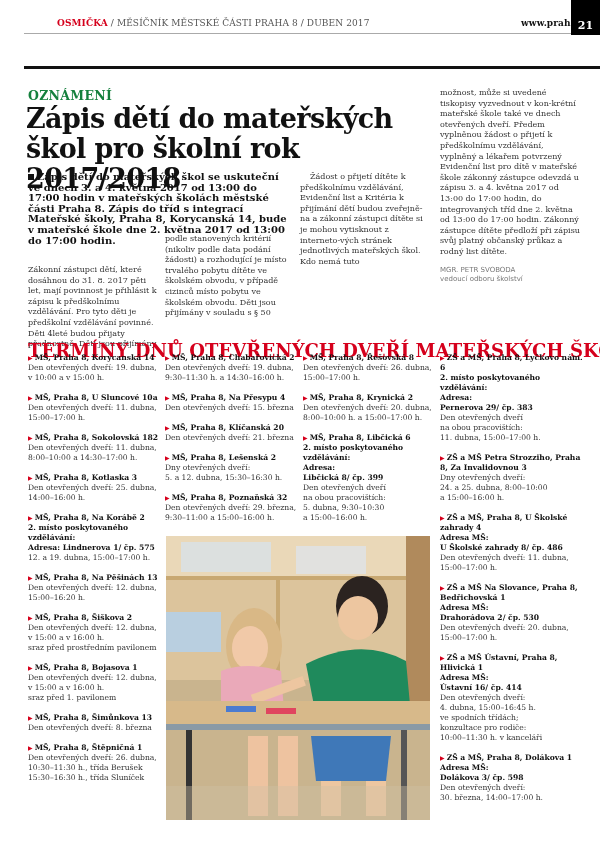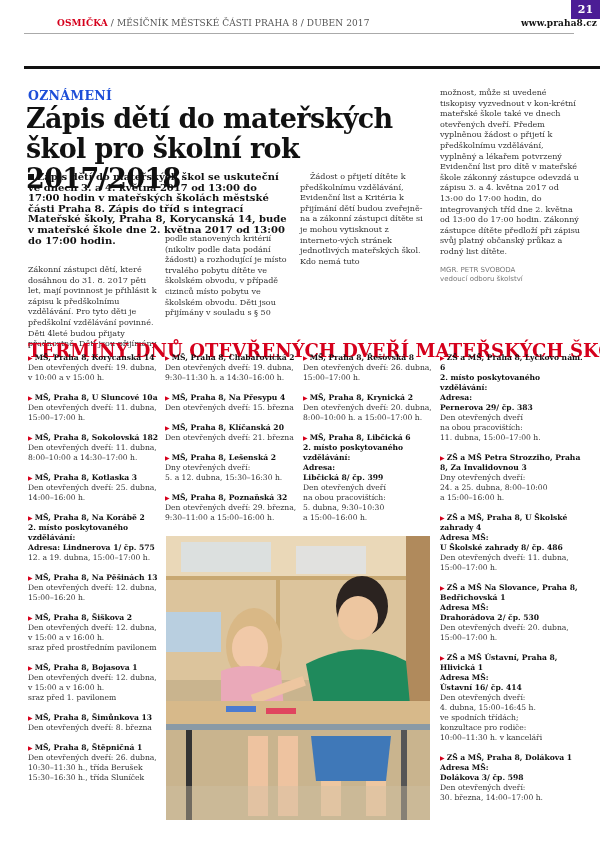--- a/index.html
+++ b/index.html
@@ -3,24 +3,24 @@
 <meta charset="utf-8">
 <style>
   * { box-sizing: border-box; margin: 0; padding: 0; }
   html, body { width: 600px; height: 849px; background: #ffffff; overflow: hidden; }
   body { position: relative; font-family: "DejaVu Serif", serif; color: #222; }
 
   .hdr { position: absolute; left: 24px; top: 18px; width: 540px; height: 16px; font-size: 9px; color: #555; font-family: "DejaVu Serif", serif; letter-spacing: 0.1px; margin-left: 33px; }
   .hdr .brand { color: #d5001c; font-weight: bold; }
   .hdr .url { position: absolute; right: 0; top: 0; font-weight: bold; color: #111; }
   .hdr-line { position: absolute; left: 24px; top: 33px; width: 550px; height: 1px; background: #aaa; }
-  .pagenum { position: absolute; left: 571px; top: 0; width: 29px; height: 19px; background: #4c1d95; color: #fff; font-weight: bold; font-size: 11px; display: flex; align-items: flex-end; justify-content: center; padding-bottom: 3px; }
+  .pagenum { position: absolute; left: 571px; top: 0; width: 29px; height: 35px; background: #000000; color: #fff; font-weight: bold; font-size: 11px; display: flex; align-items: flex-end; justify-content: center; padding-bottom: 3px; }
   .thick-rule { position: absolute; left: 24px; top: 66px; width: 576px; height: 3px; background: #111; }
 
-  .kicker { position: absolute; left: 28px; top: 88px; font-size: 12.5px; font-weight: bold; color: #1d4ed8; letter-spacing: 0.3px; }
+  .kicker { position: absolute; left: 28px; top: 88px; font-size: 12.5px; font-weight: bold; color: #15803d; letter-spacing: 0.3px; }
   .headline { position: absolute; left: 26px; top: 104px; width: 420px; font-size: 27px; line-height: 30px; font-weight: bold; color: #111; letter-spacing: -0.6px; }
 
   .lead { position: absolute; left: 28px; top: 172px; width: 260px; font-size: 10px; line-height: 10.6px; font-weight: bold; color: #111; }
   .lead .sq { display: inline-block; width: 6px; height: 6px; background: #111; margin-right: 3px; }
 
   .col { position: absolute; font-size: 8px; line-height: 10.6px; color: #333; }
   .c1 { left: 28px; top: 234px; width: 130px; margin-top: 31px; }
   .c2 { left: 165px; top: 234px; width: 130px; }
   .c3 { left: 300px; top: 172px; width: 130px; }
   .c4 { left: 440px; top: 88px; width: 140px; }

